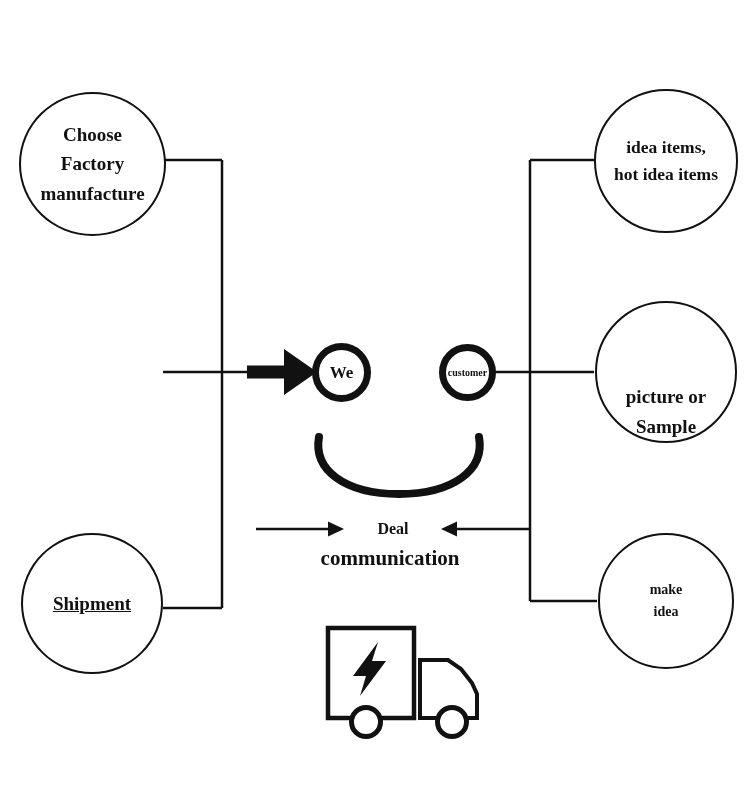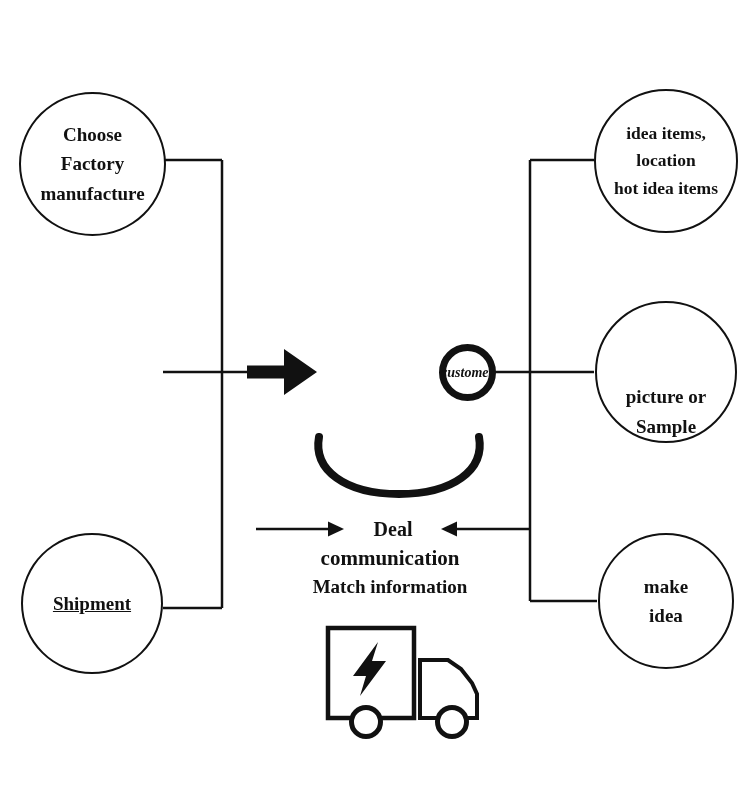--- a/index.html
+++ b/index.html
@@ -33,26 +33,26 @@
   .center-text {
     position: absolute; transform: translate(-50%, -50%);
     font-weight: 700; white-space: nowrap;
   }
 
   .node-l1 { left: 19px;  top: 92px;  width: 147px; height: 144px; font-size: 19px; }
   .node-l2 { left: 21px;  top: 302px; width: 142px; height: 141px; font-size: 19px; }
   .node-l3 { left: 21px;  top: 533px; width: 142px; height: 141px; font-size: 19px; text-decoration: underline; }
   .node-r1 { left: 594px; top: 89px;  width: 144px; height: 144px; font-size: 17.5px; }
   .node-r2 { left: 595px; top: 301px; width: 142px; height: 142px; font-size: 19px; align-items: flex-end; }
-  .node-r3 { left: 598px; top: 533px; width: 136px; height: 136px; font-size: 19px; }
+  .node-r3 { left: 598px; top: 533px; width: 136px; height: 136px; font-size: 14px; }
 
   .eye-we       { left: 312px; top: 343px; width: 59px; height: 59px; font-size: 17px; }
-  .eye-customer { left: 439px; top: 344px; width: 57px; height: 57px; font-size: 14px; font-style: italic; }
+  .eye-customer { left: 439px; top: 344px; width: 57px; height: 57px; font-size: 10px; }
 
-  .deal-label          { left: 393px; top: 529px; font-size: 20px; }
+  .deal-label          { left: 393px; top: 529px; font-size: 16px; }
   .communication-label { left: 390px; top: 558px; font-size: 21px; }
   .match-label         { left: 390px; top: 587px; font-size: 19px; }
 </style>
 </head>
 <body>
 
 <div class="canvas">
 
   <svg class="svg-layer" width="750" height="800" viewBox="0 0 750 800">
 
@@ -92,40 +92,41 @@
 
   <div class="node node-l3">
     <div class="label">
       <span class="ln">Shipment</span>
     </div>
   </div>
 
   <div class="node node-r1">
     <div class="label">
       <span class="ln">idea items,</span>
-      <span class="ln">location</span>
       <span class="ln">hot idea items</span>
     </div>
   </div>
 
   <div class="node node-r2">
     <div class="label">
       <span class="ln">picture or</span>
       <span class="ln">Sample</span>
     </div>
   </div>
 
   <div class="node node-r3">
     <div class="label">
       <span class="ln">make</span>
       <span class="ln">idea</span>
     </div>
   </div>
 
+  <div class="eye eye-we">
+    <span>We</span>
+  </div>
   <div class="eye eye-customer">
     <span>customer</span>
   </div>
 
   <div class="center-text deal-label">Deal</div>
   <div class="center-text communication-label">communication</div>
-  <div class="center-text match-label">Match information</div>
 
 </div>
 
 </body></html>

